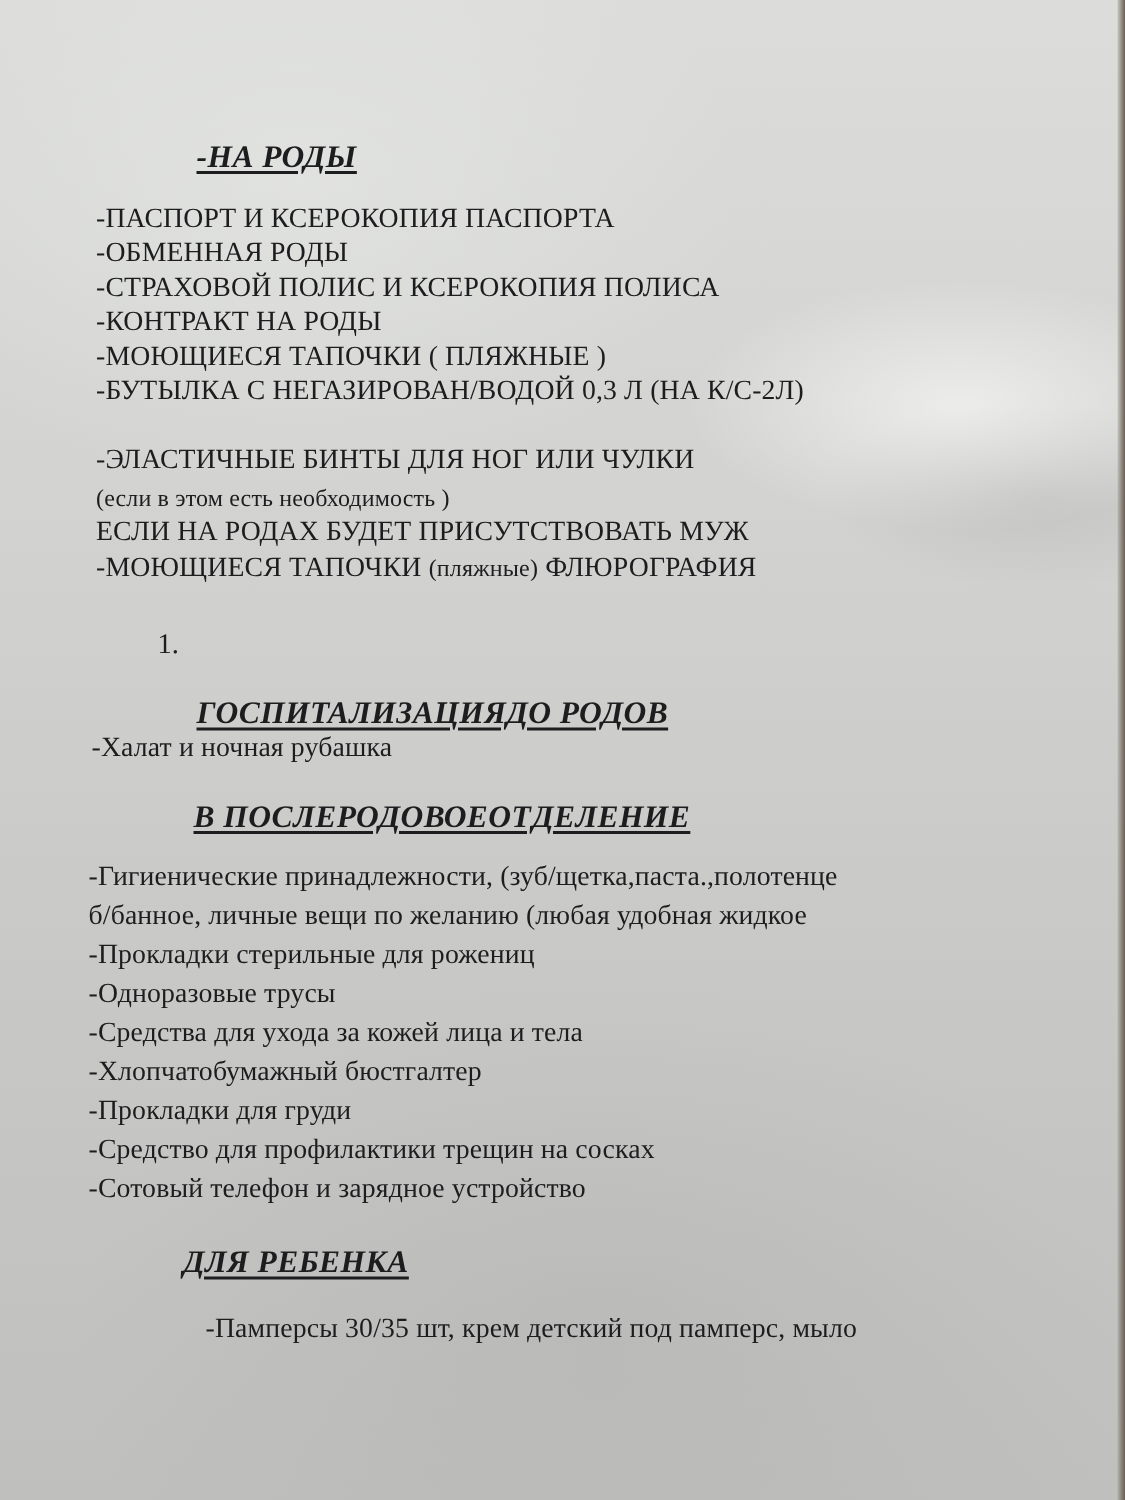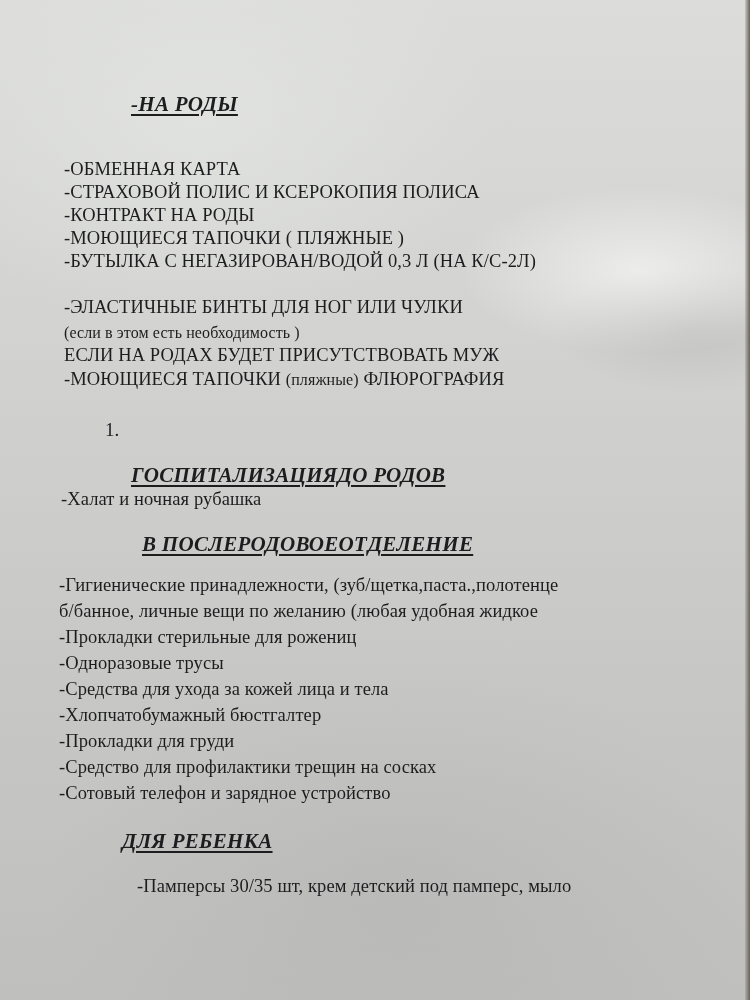--- a/index.html
+++ b/index.html
@@ -68,38 +68,39 @@
 </head>
 <body>
 
 <div class="paper"></div>
 <div class="right-edge"></div>
 
 <div class="content">
 
   <div class="heading" style="left:131px; top:92px;">-НА РОДЫ</div>
 
-  <div class="line caps" style="left:64px; top:159px;">-ОБМЕННАЯ КАРТА</div>
+  <div class="line caps" style="left:64px; top:136px;">-ПАСПОРТ И КСЕРОКОПИЯ ПАСПОРТА</div>
+  <div class="line caps" style="left:64px; top:159px;">-ОБМЕННАЯ РОДЫ</div>
   <div class="line caps" style="left:64px; top:182px;">-СТРАХОВОЙ ПОЛИС И КСЕРОКОПИЯ ПОЛИСА</div>
   <div class="line caps" style="left:64px; top:205px;">-КОНТРАКТ НА РОДЫ</div>
   <div class="line caps" style="left:64px; top:228px;">-МОЮЩИЕСЯ ТАПОЧКИ ( ПЛЯЖНЫЕ )</div>
   <div class="line caps" style="left:64px; top:251px;">-БУТЫЛКА С НЕГАЗИРОВАН/ВОДОЙ 0,3 Л (НА К/С-2Л)</div>
   <div class="line caps" style="left:64px; top:297px;">-ЭЛАСТИЧНЫЕ БИНТЫ ДЛЯ НОГ ИЛИ ЧУЛКИ</div>
   <div class="line small" style="left:64px; top:324px;">(если в этом есть необходимость )</div>
   <div class="line caps" style="left:64px; top:345px;">ЕСЛИ НА РОДАХ БУДЕТ ПРИСУТСТВОВАТЬ МУЖ</div>
   <div class="line caps" style="left:64px; top:369px;">
     <span>-МОЮЩИЕСЯ ТАПОЧКИ </span><span class="small">(пляжные)</span><span> ФЛЮРОГРАФИЯ</span>
   </div>
 
   <div class="numbering" style="left:105px; top:419px;">1.</div>
 
   <div class="heading" style="left:131px; top:463px;">ГОСПИТАЛИЗАЦИЯДО РОДОВ</div>
   <div class="line" style="left:61px; top:489px;">-Халат и ночная рубашка</div>
 
-  <div class="heading" style="left:142px; top:532px;">В ПОСЛЕРОДОВОЕОТДЕЛЕНИЕ</div>
+  <div class="heading" style="left:129px; top:532px;">В ПОСЛЕРОДОВОЕОТДЕЛЕНИЕ</div>
 
   <div class="line" style="left:59px; top:575px;">-Гигиенические принадлежности, (зуб/щетка,паста.,полотенце</div>
   <div class="line" style="left:59px; top:601px;">б/банное, личные вещи по желанию (любая удобная жидкое</div>
   <div class="line" style="left:59px; top:627px;">-Прокладки стерильные для рожениц</div>
   <div class="line" style="left:59px; top:653px;">-Одноразовые трусы</div>
   <div class="line" style="left:59px; top:679px;">-Средства для ухода за кожей лица и тела</div>
   <div class="line" style="left:59px; top:705px;">-Хлопчатобумажный бюстгалтер</div>
   <div class="line" style="left:59px; top:731px;">-Прокладки для груди</div>
   <div class="line" style="left:59px; top:757px;">-Средство для профилактики трещин на сосках</div>
   <div class="line" style="left:59px; top:783px;">-Сотовый телефон и зарядное устройство</div>

